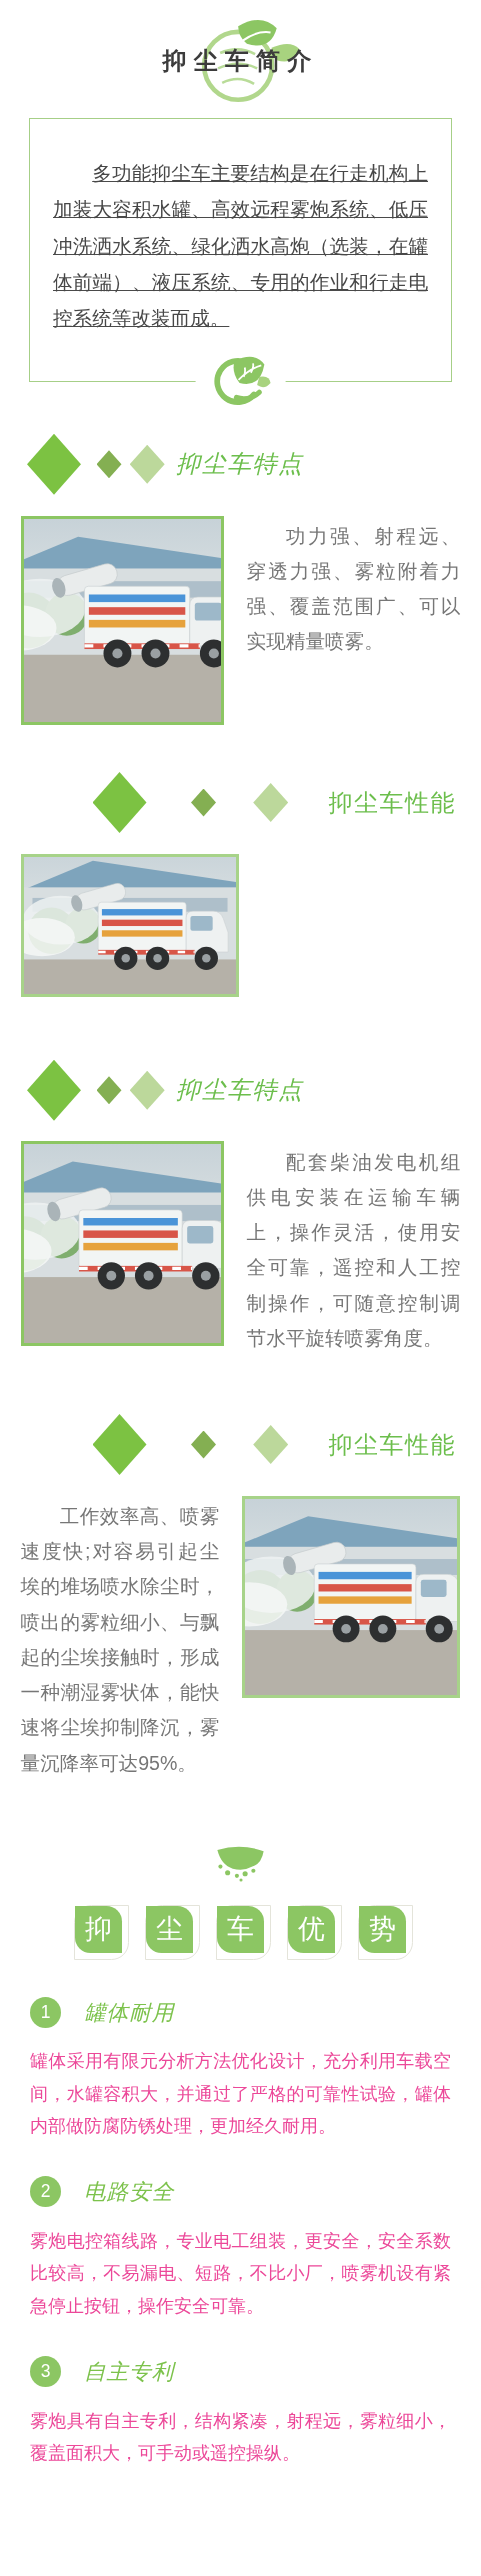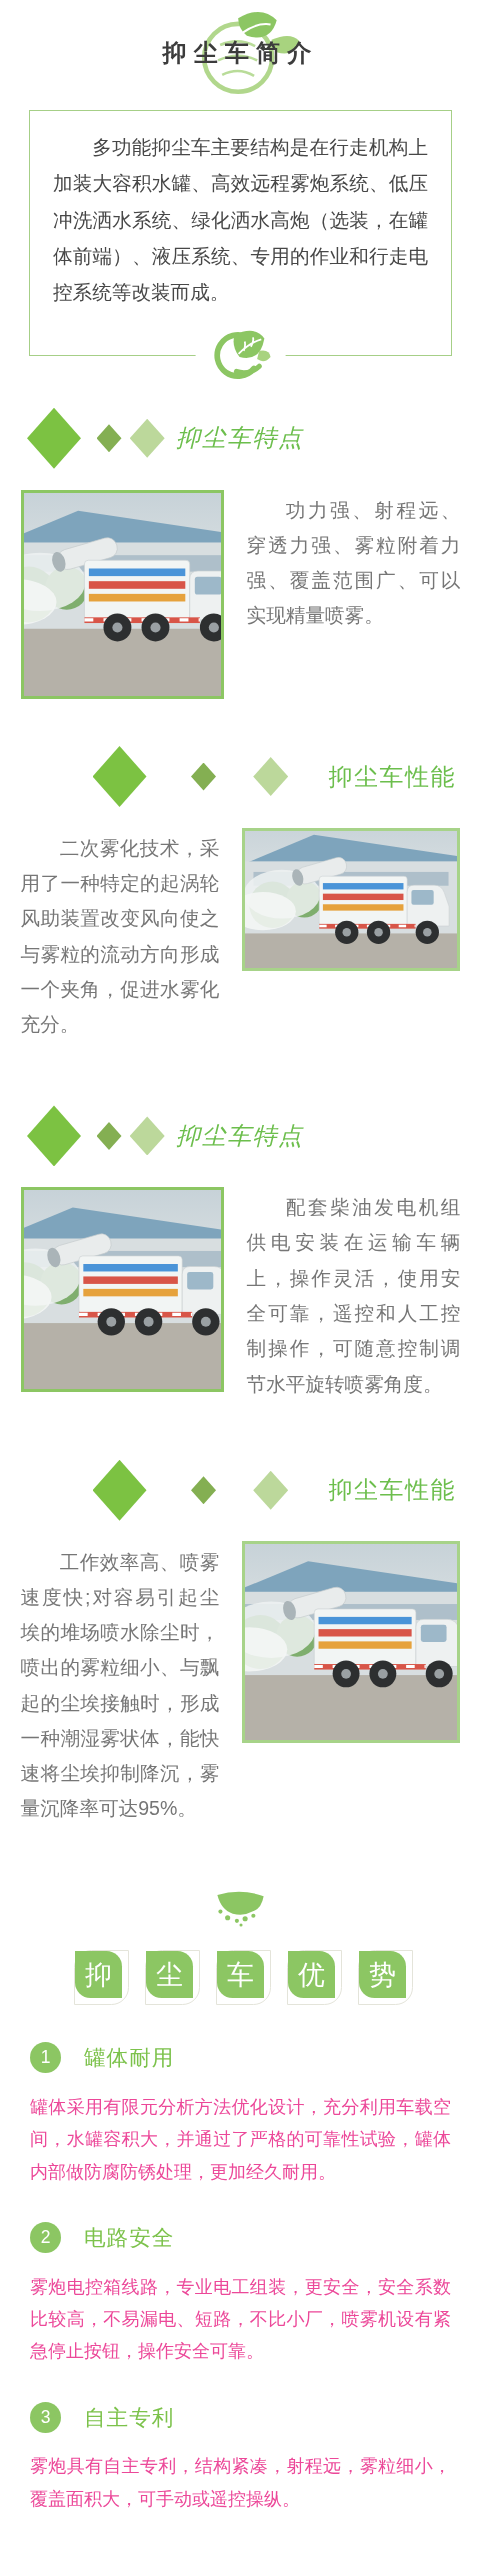--- a/index.html
+++ b/index.html
@@ -1,27 +1,27 @@
 <!DOCTYPE html>
 <html style="font-size:8.2px"><head>
 <meta charset="utf-8">
 <style>
   html,body{margin:0;padding:0;}
   body{width:481px;background:#ffffff;font-family:"Liberation Sans","DejaVu Sans",sans-serif;color:#4a4a4a;}
-  .page{width:481px;overflow:hidden;background:#fff;}
+  .page{width:481px;overflow:hidden;background:#fff;margin-top:8px;}
 
   
   .hero{position:relative;height:103px;}
   .hero-emblem{position:absolute;left:189px;top:9.3px;width:124px;height:90px;}
   .hero-title{position:absolute;left:0;right:0;top:37px;text-align:center;
     font-size:24px;font-weight:bold;color:#3c3c3c;letter-spacing:7.2px;}
 
   
   .intro-box{position:relative;margin:7.2px 29px 0;border:1.5px solid #a6cf87;
-    padding:18px 23px 45px;}
+    padding:36px 23px 45px;text-decoration:underline;}
   .intro-text{font-size:19.6px;line-height:1.85;color:#474747;text-align:justify;text-indent:2em;margin:0;}
   .leaf-seal{position:absolute;left:50%;bottom:-30px;transform:translateX(-50%);
     background:#fff;padding:0 14.4px;line-height:0;}
 
   
   .sec-header{display:flex;align-items:center;height:88px;}
   .sec-header.left{justify-content:flex-start;padding-left:27px;font-style:italic;}
   .sec-header.right{justify-content:flex-end;padding-right:25px;gap:29px;}
   .dia{clip-path:polygon(50% 0,100% 50%,50% 100%,0 50%);flex:0 0 auto;}
   .dia.big{width:54px;height:61px;background:#7cc242;}
@@ -44,21 +44,21 @@
     border:1px solid #e4e4da;border-radius:17.5px 0 17.5px 0;background:#fff;}
   .leaf-badge .fill{position:absolute;left:0;top:0;width:47px;height:47px;background:#8cc663;
     border-radius:0 15.5px 0 15.5px;display:flex;align-items:center;justify-content:center;
     color:#fff;font-size:27px;}
 
   
   .adv-item{padding:17.5px 30px 3.1px;}
   .adv-head{display:flex;align-items:center;gap:23px;margin:13.4px 0 17.5px;}
   .adv-num{width:31px;height:31px;border-radius:50%;background:#8cc663;color:#fff;
     display:flex;align-items:center;justify-content:center;font-size:17.5px;}
-  .adv-title{font-size:21.6px;color:#7cc24b;letter-spacing:1px;}
+  .adv-title{font-size:21.6px;color:#7cc24b;letter-spacing:1px;font-style:italic;}
   .adv-text{font-size:18px;line-height:1.8;color:#ec4899;text-align:justify;margin:0;}
 </style>
 </head>
 <body>
 
 <svg width="0" height="0" style="position:absolute">
   <defs>
     <linearGradient id="sky" x1="0" y1="0" x2="0" y2="1">
       <stop offset="0" stop-color="#c7d2d8"></stop>
         <stop offset="1" stop-color="#e8ebe9"></stop>
@@ -180,21 +180,20 @@
     <p class="feature-text">功力强、射程远、穿透力强、雾粒附着力强、覆盖范围广、可以实现精量喷雾。</p>
   </div>
 
   <div class="sec-header right" style="margin-top:18.5px;">
     <span class="dia big"></span>
     <span class="dia mid"></span>
     <span class="dia sml"></span>
     <span class="sec-title">抑尘车性能</span>
   </div>
   <div class="feature-row">
-    <p class="feature-text">二次雾化技术，采用了一种特定的起涡轮风助装置改变风向使之与雾粒的流动方向形成一个夹角，促进水雾化充分。</p>
     <span class="photo light">
       <svg width="212" height="137" viewBox="0 20 400 260" preserveAspectRatio="xMidYMid slice">
           <use href="#scene-truck"></use>
         </svg>
     </span>
   </div>
 
   <div class="sec-header left" style="margin-top:34px;">
     <span class="dia big"></span>
     <span class="dia mid"></span>

